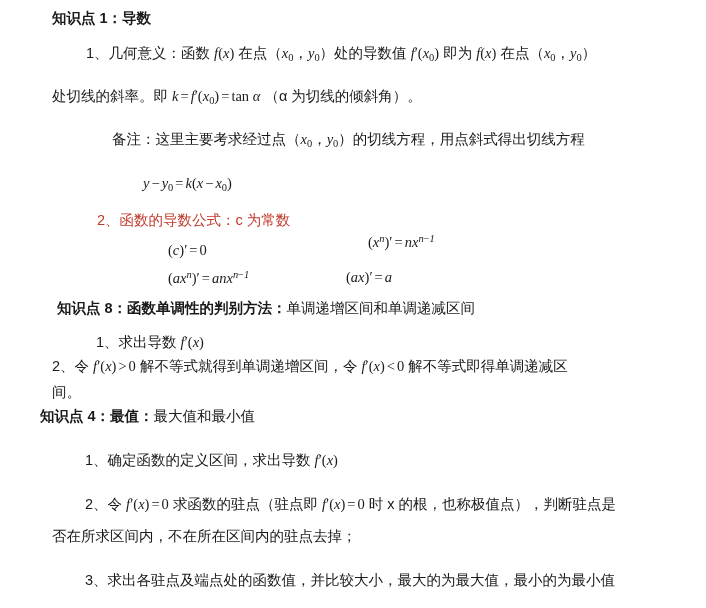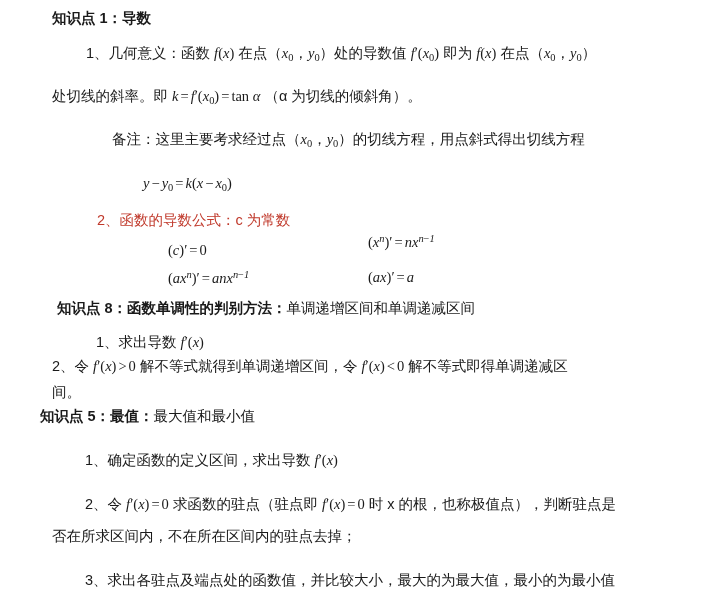--- a/index.html
+++ b/index.html
@@ -98,41 +98,41 @@
   <div class="line" style="left:168px; top:242px;">
     <span class="mn">(</span><span class="mi">c</span><span class="mn">)</span><span class="prime">′</span><span class="op">=</span><span class="mn">0</span>
   </div>
   <div class="line" style="left:368px; top:233px;">
     <span class="mn">(</span><span class="mi">x</span><span class="sup">n</span><span class="mn">)</span><span class="prime">′</span><span class="op">=</span><span class="mi">nx</span><span class="sup">n<span class="mn">−</span>1</span>
   </div>
 
   <div class="line" style="left:168px; top:269px;">
     <span class="mn">(</span><span class="mi">ax</span><span class="sup">n</span><span class="mn">)</span><span class="prime">′</span><span class="op">=</span><span class="mi">anx</span><span class="sup">n<span class="mn">−</span>1</span>
   </div>
-  <div class="line" style="left:368px; top:269px;">
+  <div class="line" style="left:346px; top:269px;">
     <span class="mn">(</span><span class="mi">ax</span><span class="mn">)</span><span class="prime">′</span><span class="op">=</span><span class="mi">a</span>
   </div>
 
   <div class="line" style="left:57px; top:300px;">
     <span class="cnb">知识点 8：</span><span class="cnb">函数单调性的判别方法：</span><span class="cn">单调递增区间和单调递减区间</span>
   </div>
 
   <div class="line" style="left:96px; top:334px;">
     <span class="cn">1、求出导数&nbsp;</span><span class="mi">f</span><span class="prime">′</span><span class="mn">(</span><span class="mi">x</span><span class="mn">)</span>
   </div>
 
   <div class="line" style="left:52px; top:358px;">
     <span class="cn">2、令&nbsp;</span><span class="mi">f</span><span class="prime">′</span><span class="mn">(</span><span class="mi">x</span><span class="mn">)</span><span class="op">&gt;</span><span class="mn">0</span><span class="cn">&nbsp;解不等式就得到单调递增区间，令&nbsp;</span><span class="mi">f</span><span class="prime">′</span><span class="mn">(</span><span class="mi">x</span><span class="mn">)</span><span class="op">&lt;</span><span class="mn">0</span><span class="cn">&nbsp;解不等式即得单调递减区</span>
   </div>
   <div class="line" style="left:52px; top:384px;">
     <span class="cn">间。</span>
   </div>
 
   <div class="line" style="left:40px; top:408px;">
-    <span class="cnb">知识点 5：</span><span class="cnb">最值：</span><span class="cn">最大值和最小值</span>
+    <span class="cnb">知识点 4：</span><span class="cnb">最值：</span><span class="cn">最大值和最小值</span>
   </div>
 
   <div class="line" style="left:85px; top:452px;">
     <span class="cn">1、确定函数的定义区间，求出导数&nbsp;</span><span class="mi">f</span><span class="prime">′</span><span class="mn">(</span><span class="mi">x</span><span class="mn">)</span>
   </div>
 
   <div class="line" style="left:85px; top:496px;">
     <span class="cn">2、令&nbsp;</span><span class="mi">f</span><span class="prime">′</span><span class="mn">(</span><span class="mi">x</span><span class="mn">)</span><span class="op">=</span><span class="mn">0</span><span class="cn">&nbsp;求函数的驻点（驻点即&nbsp;</span><span class="mi">f</span><span class="prime">′</span><span class="mn">(</span><span class="mi">x</span><span class="mn">)</span><span class="op">=</span><span class="mn">0</span><span class="cn">&nbsp;时 x 的根，也称极值点），判断驻点是</span>
   </div>
   <div class="line" style="left:52px; top:528px;">

